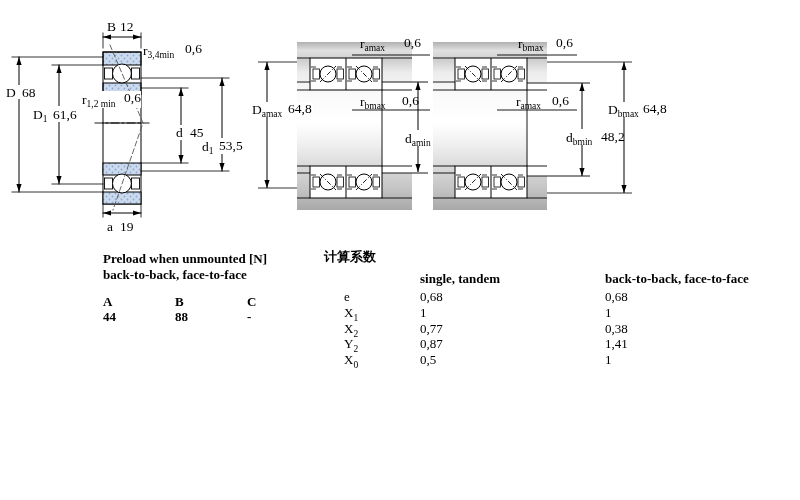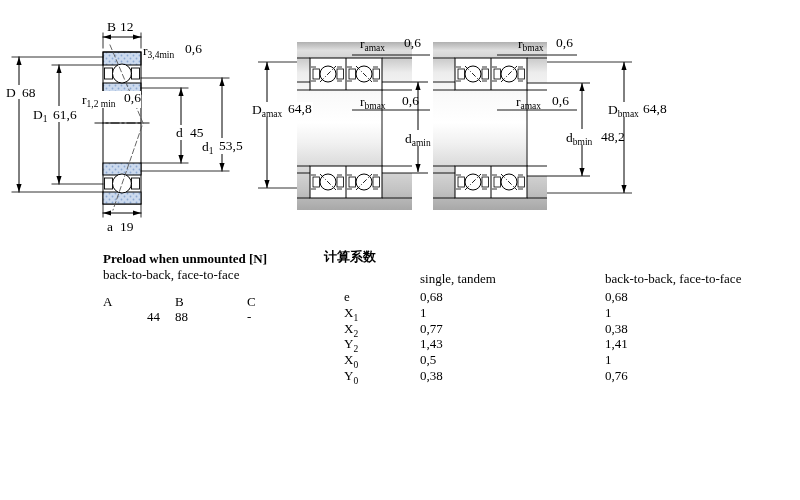--- a/index.html
+++ b/index.html
@@ -1,21 +1,21 @@
 <!DOCTYPE html>
 <html><head>
 <meta charset="utf-8">
 <style>
   html,body{margin:0;padding:0;background:#fff;}
   #stage{position:relative;width:800px;height:500px;background:#fff;overflow:hidden;
          font-family:"Liberation Serif","DejaVu Serif",serif;color:#000;}
   svg{position:absolute;left:0;top:0;}
   svg text{font-family:"Liberation Serif","DejaVu Serif",serif;font-size:13.5px;fill:#000;}
   svg text.sub, svg tspan.sub{font-size:9.5px;}
-  .abs{position:absolute;white-space:nowrap;font-size:13px;line-height:14px;}
+  .abs{position:absolute;white-space:nowrap;font-size:13px;line-height:14px;font-weight:bold;}
   .bold{font-weight:bold;text-align:right;}
   sub{font-size:9.5px;line-height:0;}
   .fxrows{position:absolute;left:344px;top:289px;width:450px;}
   .fxrow{position:relative;height:15.8px;line-height:15.8px;font-size:13px;}
   .fxrow .fl{position:absolute;left:0;}
   .fxrow .fv1{position:absolute;left:76px;}
   .fxrow .fv2{position:absolute;left:261px;}
 </style>
 </head>
 <body>
@@ -269,21 +269,21 @@
     </g>
   </g>
 </svg>
 
 <div>
   <div class="abs bold" style="left:103px;top:252px;">Preload when unmounted [N]</div>
   <div class="abs" style="left:103px;top:268px;">back-to-back, face-to-face</div>
   <span class="abs" style="left:103px;top:295px;">A</span>
   <span class="abs" style="left:175px;top:295px;">B</span>
   <span class="abs" style="left:247px;top:295px;">C</span>
-  <span class="abs" style="left:103px;top:310px;margin-left:44px;">44</span>
+  <span class="abs" style="left:103px;top:310px;">44</span>
   <span class="abs" style="left:175px;top:310px;text-align:center;">88</span>
   <span class="abs" style="left:247px;top:310px;">-</span>
 </div>
 
 <div>
   <div class="abs bold" style="left:324px;top:250px;">计算系数</div>
   <div class="abs" style="left:420px;top:272px;">single, tandem</div>
   <div class="abs" style="left:605px;top:272px;">back-to-back, face-to-face</div>
   <div class="fxrows">
     <div class="fxrow">
@@ -296,29 +296,24 @@
           <span class="fv1">1</span>
           <span class="fv2">1</span>
         </div>
     <div class="fxrow">
           <span class="fl"><span>X</span><sub>2</sub></span>
           <span class="fv1">0,77</span>
           <span class="fv2">0,38</span>
         </div>
     <div class="fxrow">
           <span class="fl"><span>Y</span><sub>2</sub></span>
-          <span class="fv1">1,43</span>
+          <span class="fv1">0,87</span>
           <span class="fv2">1,41</span>
         </div>
     <div class="fxrow">
           <span class="fl"><span>X</span><sub>0</sub></span>
           <span class="fv1">0,5</span>
           <span class="fv2">1</span>
         </div>
-    <div class="fxrow">
-          <span class="fl"><span>Y</span><sub>0</sub></span>
-          <span class="fv1">0,38</span>
-          <span class="fv2">0,76</span>
-        </div>
   </div>
 </div>
 
 </div>
 
 </body></html>

